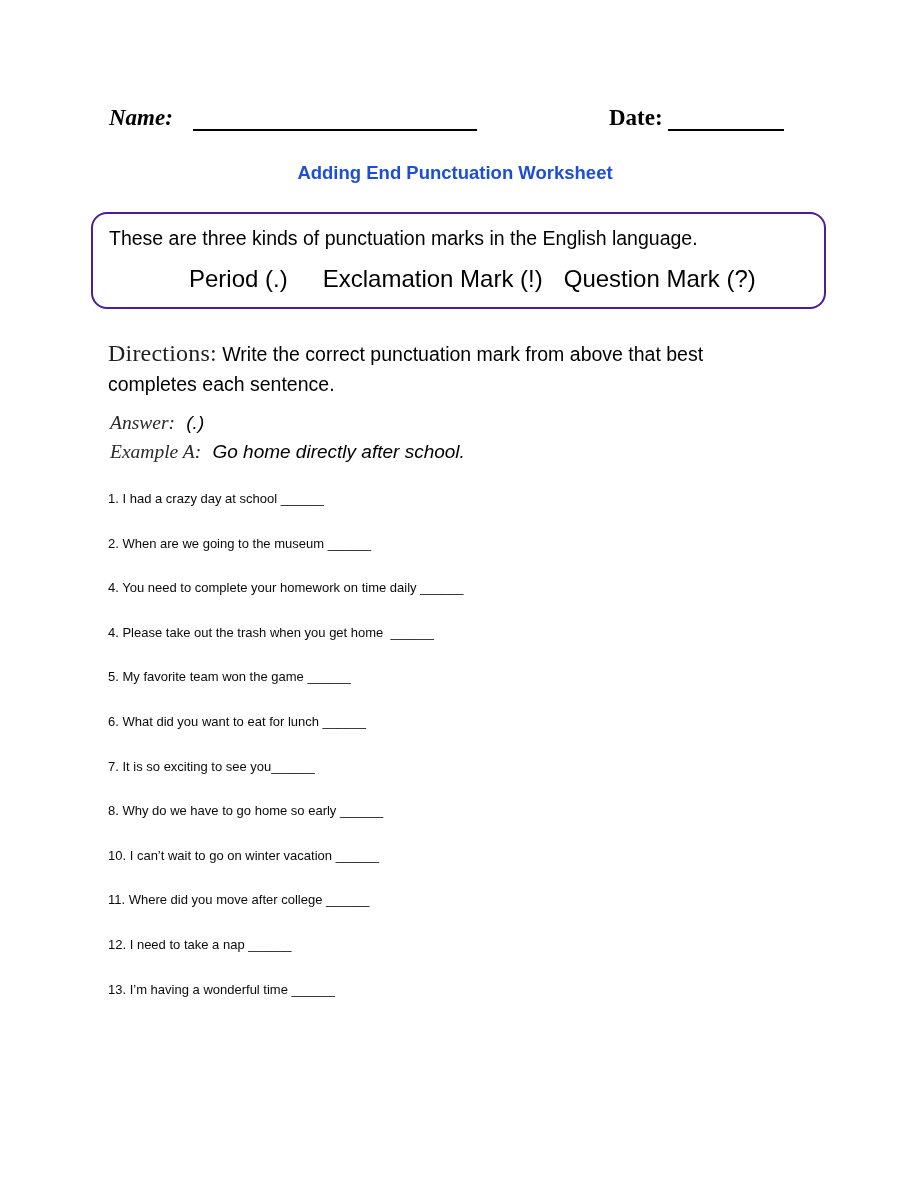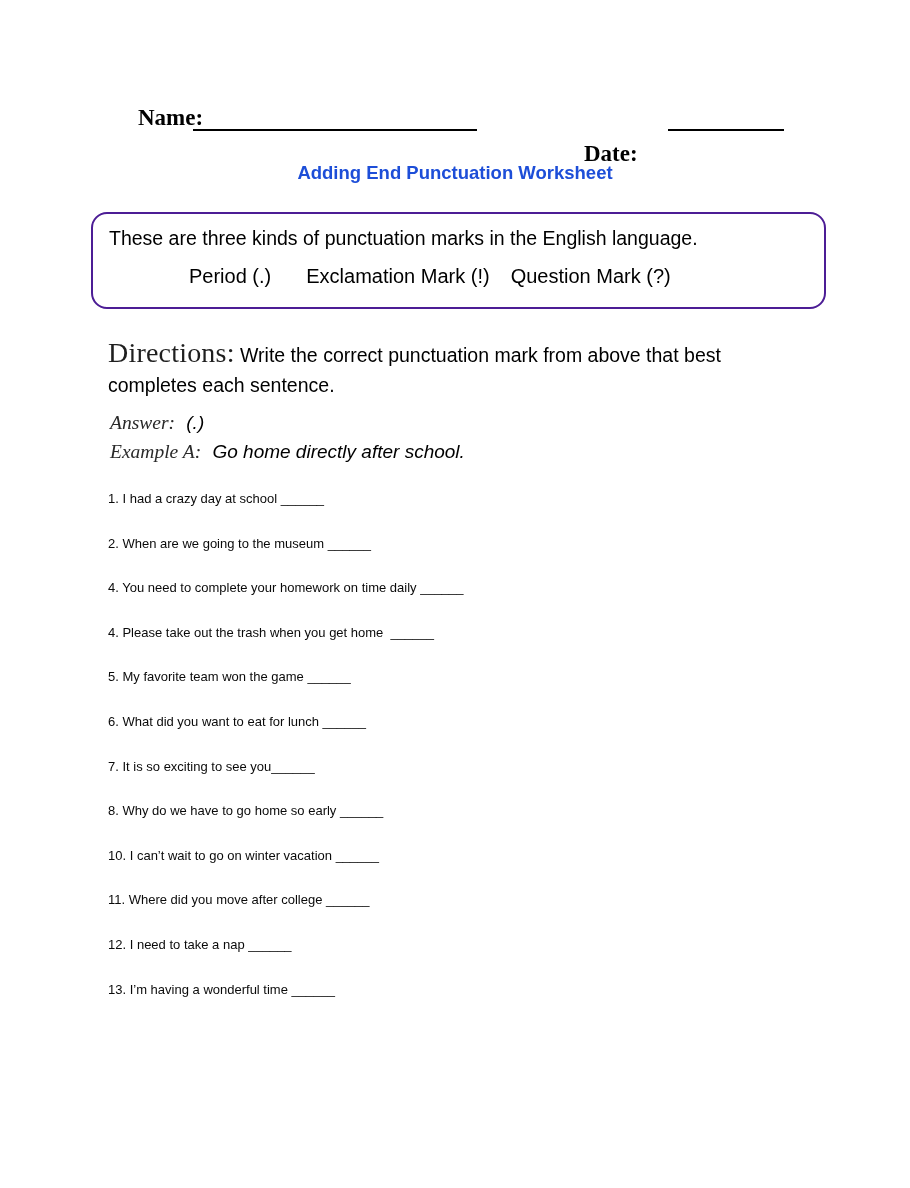--- a/index.html
+++ b/index.html
@@ -15,22 +15,22 @@
   }
   
   .hdr-label {
     position:absolute;
     top:105px;
     font-family:"Liberation Serif", serif;
     font-weight:bold;
     font-size:23px;
     color:#000;
   }
-  .name-label { left:138px; }
-  .date-label { left:584px;margin-top:36px; }
+  .name-label { left:109px;font-style:italic; }
+  .date-label { left:609px; }
   .blank-line {
     position:absolute;
     top:129px;
     border-bottom:2px solid #000;
     height:1px;
   }
   .name-line { left:193px; width:284px; }
   .date-line { left:668px; width:116px; }
   
   .title {
@@ -50,37 +50,37 @@
     border-radius:16px;
     background:#fff;
   }
   .intro-line1 {
     margin:13px 0 0 16px;
     font-size:19.5px;
     white-space:pre-wrap;
   }
   .intro-line2 {
     margin:15px 16px 0 96px;
-    font-size:20px;
+    font-size:24px;
     display:flex;
     align-items:baseline;
   }
   .mark-1 { margin-left:35px; }
   .mark-2 { margin-left:21px;text-align:center; }
   
   .directions {
     position:absolute;
     left:108px; top:338px;
     width:634px;
     font-size:19.5px;
     line-height:30px;
   }
   .directions-label {
     font-family:"Liberation Serif", serif;
-    font-size:28px;
+    font-size:24px;
     color:#1f1f1f;
     letter-spacing:0.2px;
   }
   
   .example {
     position:absolute;
     left:110px; top:409px;
     font-size:19px;
     line-height:28.5px;
     font-style:italic;

